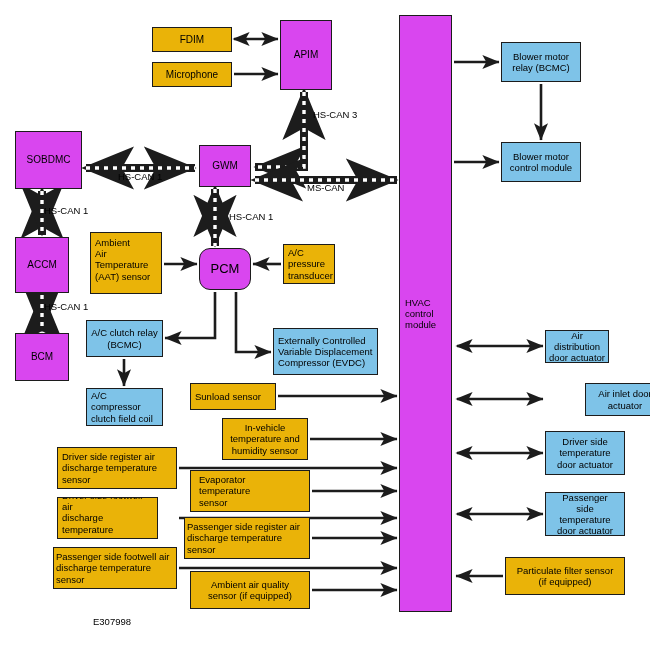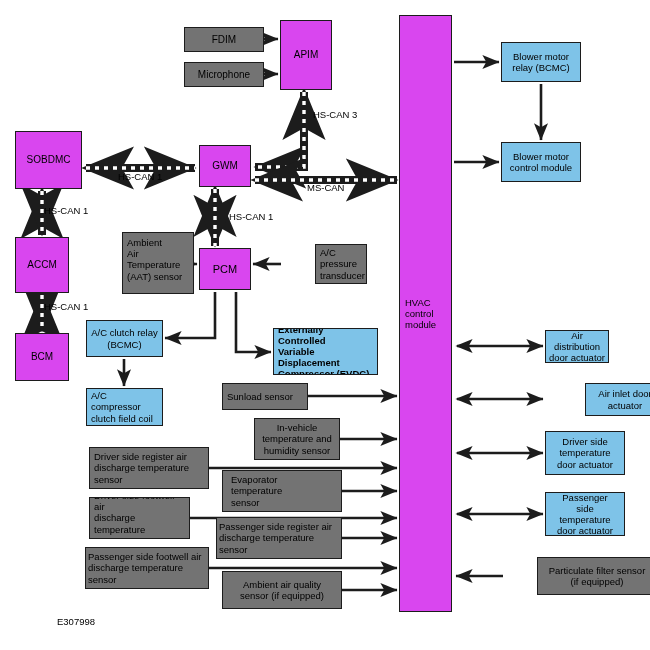--- a/index.html
+++ b/index.html
@@ -34,37 +34,38 @@
     line-height: 1.18;
     overflow: hidden;
     z-index: 3;
   }
   .node .node-label {
     display: block;
     width: 100%;
     white-space: pre-line;
   }
   .fill-yellow { background: #d946ef; }
-  .fill-green  { background: #737373; margin-left: 32px; }
+  .fill-green  { background: #eab308; }
   .fill-blue   { background: #7ec3e8; }
   .align-center .node-label { text-align: center; }
   .align-left   .node-label { text-align: left; }
   .valign-top    { align-items: flex-start; }
   .valign-center { align-items: center; }
   .edge-label {
     position: absolute;
     color: #000000;
     white-space: nowrap;
     z-index: 4;
   }
   #figure-id {
     position: absolute;
     color: #000000;
     white-space: nowrap;
     z-index: 4;
+    margin-left: 36px;
   }
 </style>
 </head>
 <body>
 
 <div id="diagram-root" style="width: 650px; height: 650px; background: rgb(255, 255, 255);">
 
   <svg id="wiring" viewBox="0 0 650 650" xmlns="http://www.w3.org/2000/svg">
     <defs>
       <marker id="arrowEnd" markerWidth="7" markerHeight="7" refX="6.4" refY="3.1" orient="auto" markerUnits="strokeWidth">
@@ -141,35 +142,35 @@
       </div>
       <div class="node fill-yellow align-center valign-center" style="left: 15px; top: 237px; width: 54px; height: 56px; padding: 0px 3px; font-size: 10px;">
         <span class="node-label">ACCM</span>
       </div>
       <div class="node fill-green align-left valign-top" style="left: 90px; top: 232px; width: 72px; height: 62px; padding: 4px; font-size: 9.5px;">
         <span class="node-label">Ambient
 Air
 Temperature
 (AAT) sensor</span>
       </div>
-      <div class="node fill-yellow align-center valign-center" style="left: 199px; top: 248px; width: 52px; height: 42px; padding: 0px 3px; font-size: 11px;">
+      <div class="node fill-yellow align-center valign-center" style="left: 199px; top: 248px; width: 52px; height: 42px; padding: 0px 3px; font-size: 13px; border-radius: 11px;">
         <span class="node-label">PCM</span>
       </div>
       <div class="node fill-green align-left valign-center" style="left: 283px; top: 244px; width: 52px; height: 40px; padding: 0px 4px; font-size: 9.5px;">
         <span class="node-label">A/C pressure
 transducer</span>
       </div>
       <div class="node fill-yellow align-center valign-center" style="left: 15px; top: 333px; width: 54px; height: 48px; padding: 0px 3px; font-size: 10px;">
         <span class="node-label">BCM</span>
       </div>
       <div class="node fill-blue align-center valign-center" style="left: 86px; top: 320px; width: 77px; height: 37px; padding: 0px 3px; font-size: 9.5px;">
         <span class="node-label">A/C clutch relay
 (BCMC)</span>
       </div>
-      <div class="node fill-blue align-left valign-center" style="left: 273px; top: 328px; width: 105px; height: 47px; padding: 8px 4px; font-size: 9.5px; font-weight: bold;">
+      <div class="node fill-blue align-left valign-center" style="left: 273px; top: 328px; width: 105px; height: 47px; padding: 8px 4px; font-size: 9.5px;">
         <span class="node-label">Externally Controlled
 Variable Displacement
 Compressor (EVDC)</span>
       </div>
       <div class="node fill-blue align-left valign-center" style="left: 86px; top: 388px; width: 77px; height: 38px; padding: 0px 4px; font-size: 9.5px;">
         <span class="node-label">A/C compressor
 clutch field coil</span>
       </div>
       <div class="node fill-yellow align-left valign-center" style="left: 399px; top: 15px; width: 53px; height: 597px; padding: 0px 5px; font-size: 9.5px;">
         <span class="node-label">HVAC

